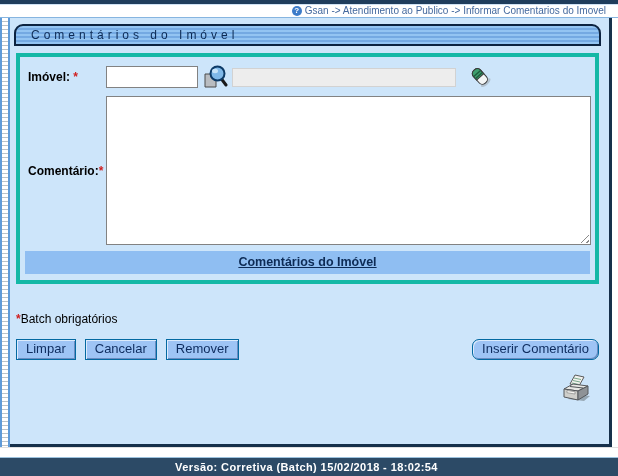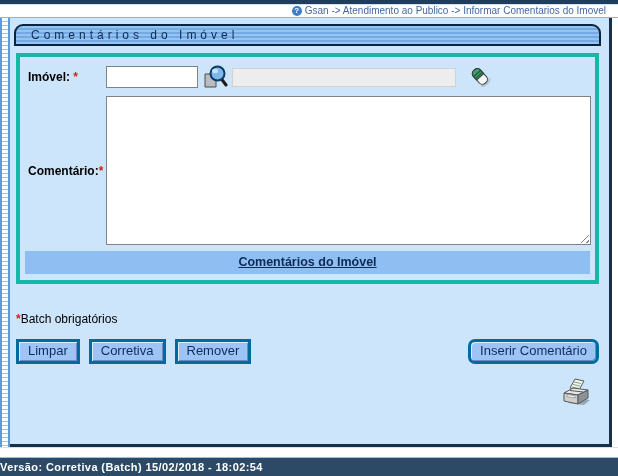--- a/index.html
+++ b/index.html
@@ -57,32 +57,32 @@
       clip-path:polygon(100% 0,100% 100%,0 100%); pointer-events:none; }
 
   .link-bar { margin:6px 1px 0 1px; height:23px; background:#8FBEF2; text-align:center; }
   .link-bar a { font-size:12.5px; font-weight:bold; color:#0D2B55; line-height:23px;
       text-decoration:underline; cursor:pointer; }
 
   .required-note { margin:28px 0 0 2px; font-size:12px; color:#000; }
 
   .buttons-row { margin:13px 2px 0 2px; display:flex; gap:9px; align-items:center; }
   .gsan-btn { font-family:"Liberation Sans", sans-serif; font-size:13px; color:#0e2c5e;
-      background:#9EC4F5; border:3px solid #0369a1; padding:1px 9px 3px;
+      background:#9EC4F5; border:1px solid #0369a1; padding:1px 9px 3px;
       box-shadow:inset 1px 1px 0 #DCEBFC, inset -1px -1px 0 #6A8CC0; cursor:pointer; }
   .btn-right { margin-left:auto;border-radius:7px; }
 
   .printer-row { text-align:right; margin:13px 8px 0 0; }
   .printer-row svg { cursor:pointer; }
 
   
   .footer-white { height:10px; background:#ffffff; border-top:1px solid #e0e0e0; }
   .footer-bar { height:19px; background:#2C4A66; border-top:1px solid #9cc2de;
       color:#ffffff; font-size:11px; font-weight:bold; letter-spacing:0.4px;
-      text-align:left; line-height:18px; padding-right:5px; }
+      text-align:center; line-height:18px; padding-right:5px; }
 </style>
 </head>
 <body>
 
 <div class="screen">
 
   <div class="top-bar"></div>
 
   <div class="breadcrumb-strip">
     <span class="help-icon">?</span><span>Gsan -&gt; Atendimento ao Publico -&gt; Informar Comentarios do Imovel</span>
@@ -141,21 +141,21 @@
 
         <div class="link-bar">
           <a>Comentários do Imóvel</a>
         </div>
       </div>
 
       <div class="required-note"><span class="req">*</span><span>Batch obrigatórios</span></div>
 
       <div class="buttons-row">
         <button class="gsan-btn">Limpar</button>
-        <button class="gsan-btn">Corretiva</button>
+        <button class="gsan-btn">Cancelar</button>
         <button class="gsan-btn">Remover</button>
         <button class="gsan-btn btn-right">Inserir Comentário</button>
       </div>
 
       <div class="printer-row">
         <svg width="34" height="32" viewBox="0 0 34 32">
           <polygon points="9,26 25,28 31,23 15,21" fill="#555a5e" opacity="0.45"></polygon>
           <polygon points="16,2 25,4 20,13 11,11" fill="#f2f2ee" stroke="#5a5a5a" stroke-width="1"></polygon>
           <line x1="15" y1="5" x2="22" y2="6.5" stroke="#7aa98c" stroke-width="1"></line>
           <line x1="14" y1="7.5" x2="21" y2="9" stroke="#7aa98c" stroke-width="1"></line>

